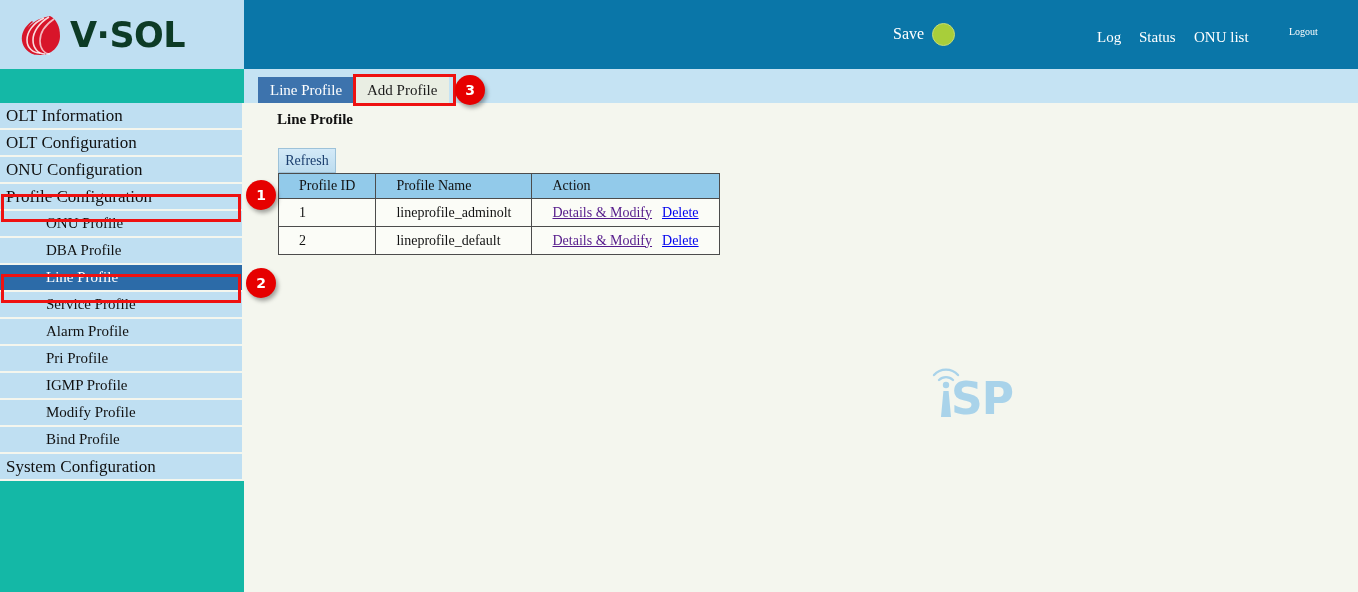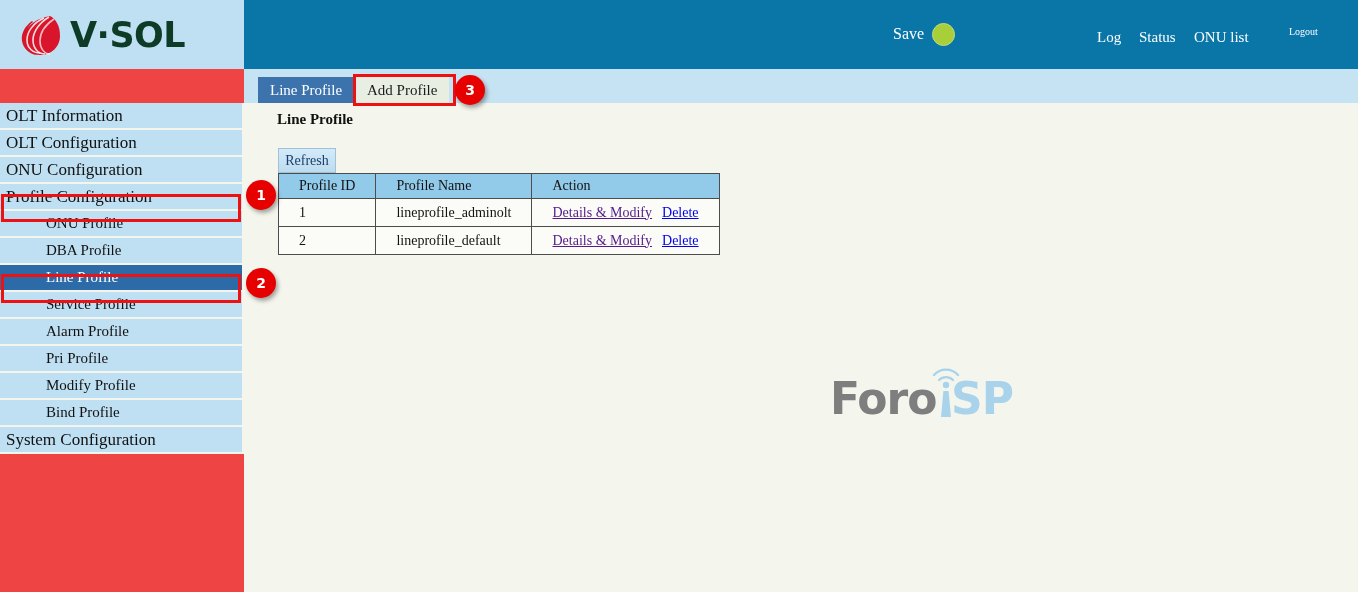--- a/index.html
+++ b/index.html
@@ -7,21 +7,21 @@
     margin: 0; padding: 0;
     width: 1358px; height: 592px;
     overflow: hidden;
     background: #f4f6ee;
     font-family: "Liberation Serif", serif;
   }
   #app {
     position: relative;
     width: 1217px;
     height: 592px;
-    background: #ef4444;
+    background: #14b8a6;
   }
 
   
   #header {
     position: absolute;
     left: 0; top: 0;
     width: 1358px; height: 69px;
   }
   #logo-pane {
     position: absolute;
@@ -293,20 +293,21 @@
       <div class="nav-item">OLT Information</div>
       <div class="nav-item">OLT Configuration</div>
       <div class="nav-item">ONU Configuration</div>
       <div class="nav-item">Profile Configuration</div>
       <div class="nav-item sub">ONU Profile</div>
       <div class="nav-item sub">DBA Profile</div>
       <div class="nav-item sub selected">Line Profile</div>
       <div class="nav-item sub">Service Profile</div>
       <div class="nav-item sub">Alarm Profile</div>
       <div class="nav-item sub">Pri Profile</div>
+      <div class="nav-item sub">IGMP Profile</div>
       <div class="nav-item sub">Modify Profile</div>
       <div class="nav-item sub">Bind Profile</div>
       <div class="nav-item">System Configuration</div>
     </div>
 
   <div id="content">
 
     <div id="page-title">Line Profile</div>
 
     <div id="refresh-btn">Refresh</div>
@@ -327,21 +328,20 @@
           </tr>
           <tr>
             <td>2</td>
             <td>lineprofile_default</td>
             <td><span class="lnk modify">Details &amp; Modify</span><span class="lnk delete">Delete</span></td>
           </tr>
         </tbody>
     </table>
 
     <div id="watermark">
-      <div id="wm-foro">Foro</div>
       <svg id="wm-antenna" viewBox="0 0 40 58">
         <path d="M8 14 A16 16 0 0 1 32 14" fill="none" stroke="#a9d3ea" stroke-width="2.4" stroke-linecap="round"></path>
         <path d="M13 19 A10 10 0 0 1 27 19" fill="none" stroke="#a9d3ea" stroke-width="2.4" stroke-linecap="round"></path>
         <circle cx="20" cy="24" r="3.2" fill="#a9d3ea"></circle>
         <path d="M17.4 30 L22.6 30 L25 56 L15 56 Z" fill="#a9d3ea"></path>
       </svg>
       <div id="wm-sp">SP</div>
     </div>
   </div>
 

